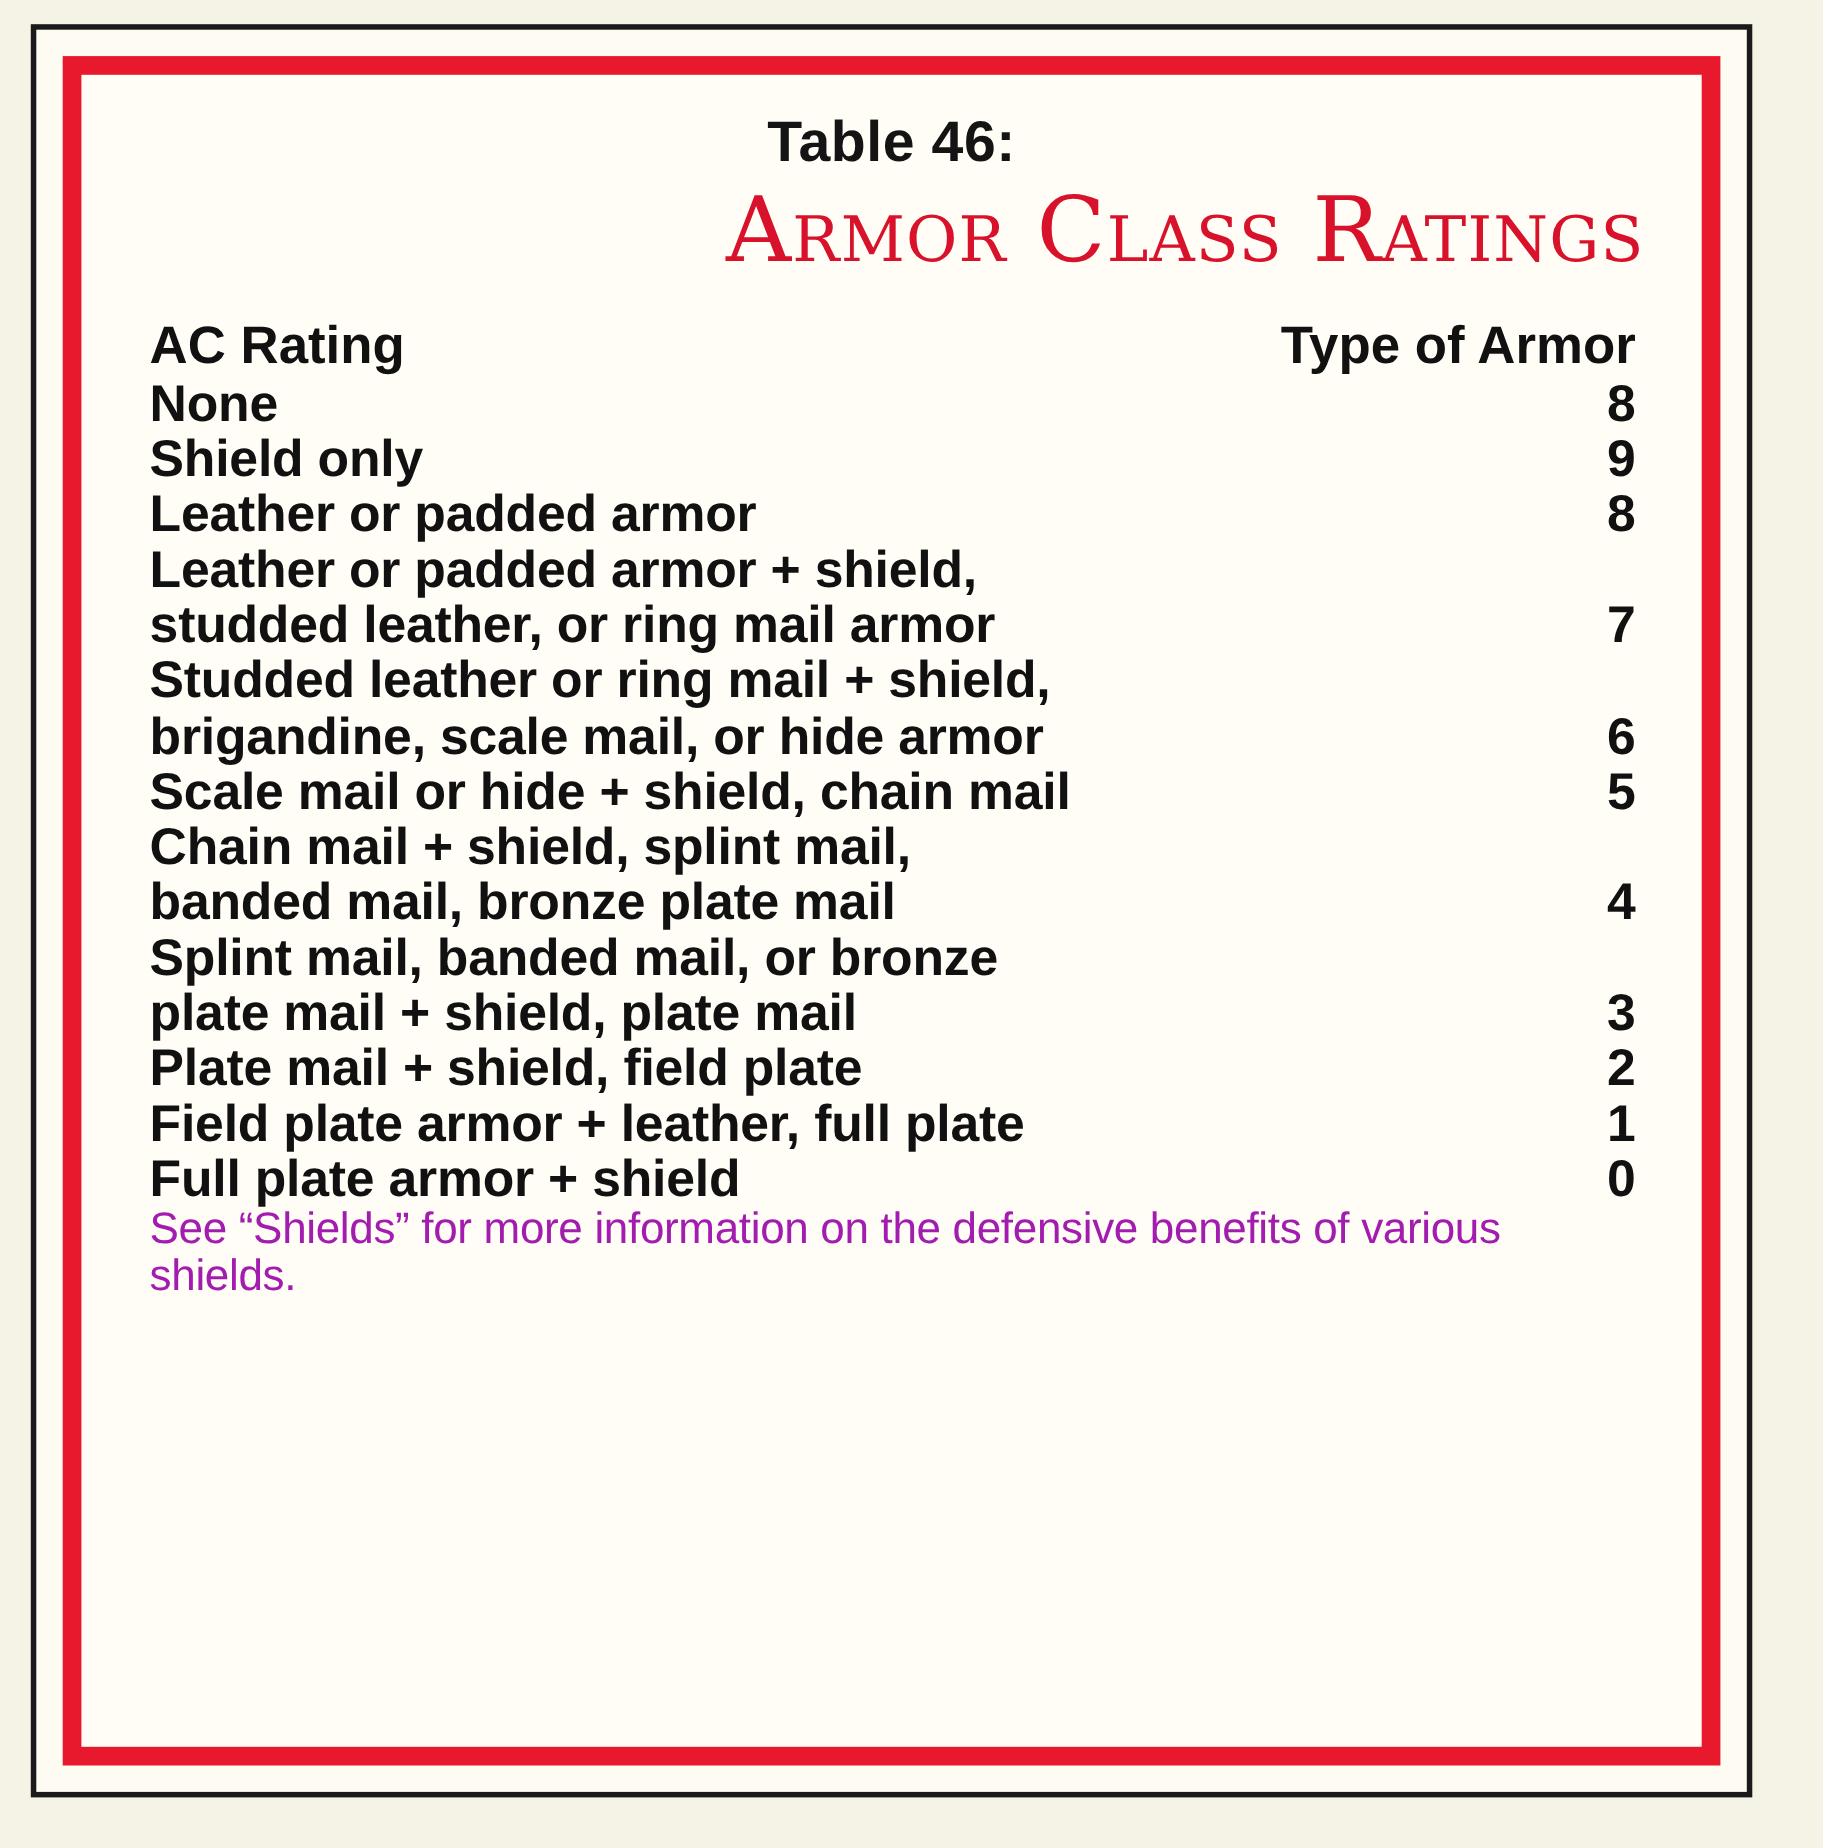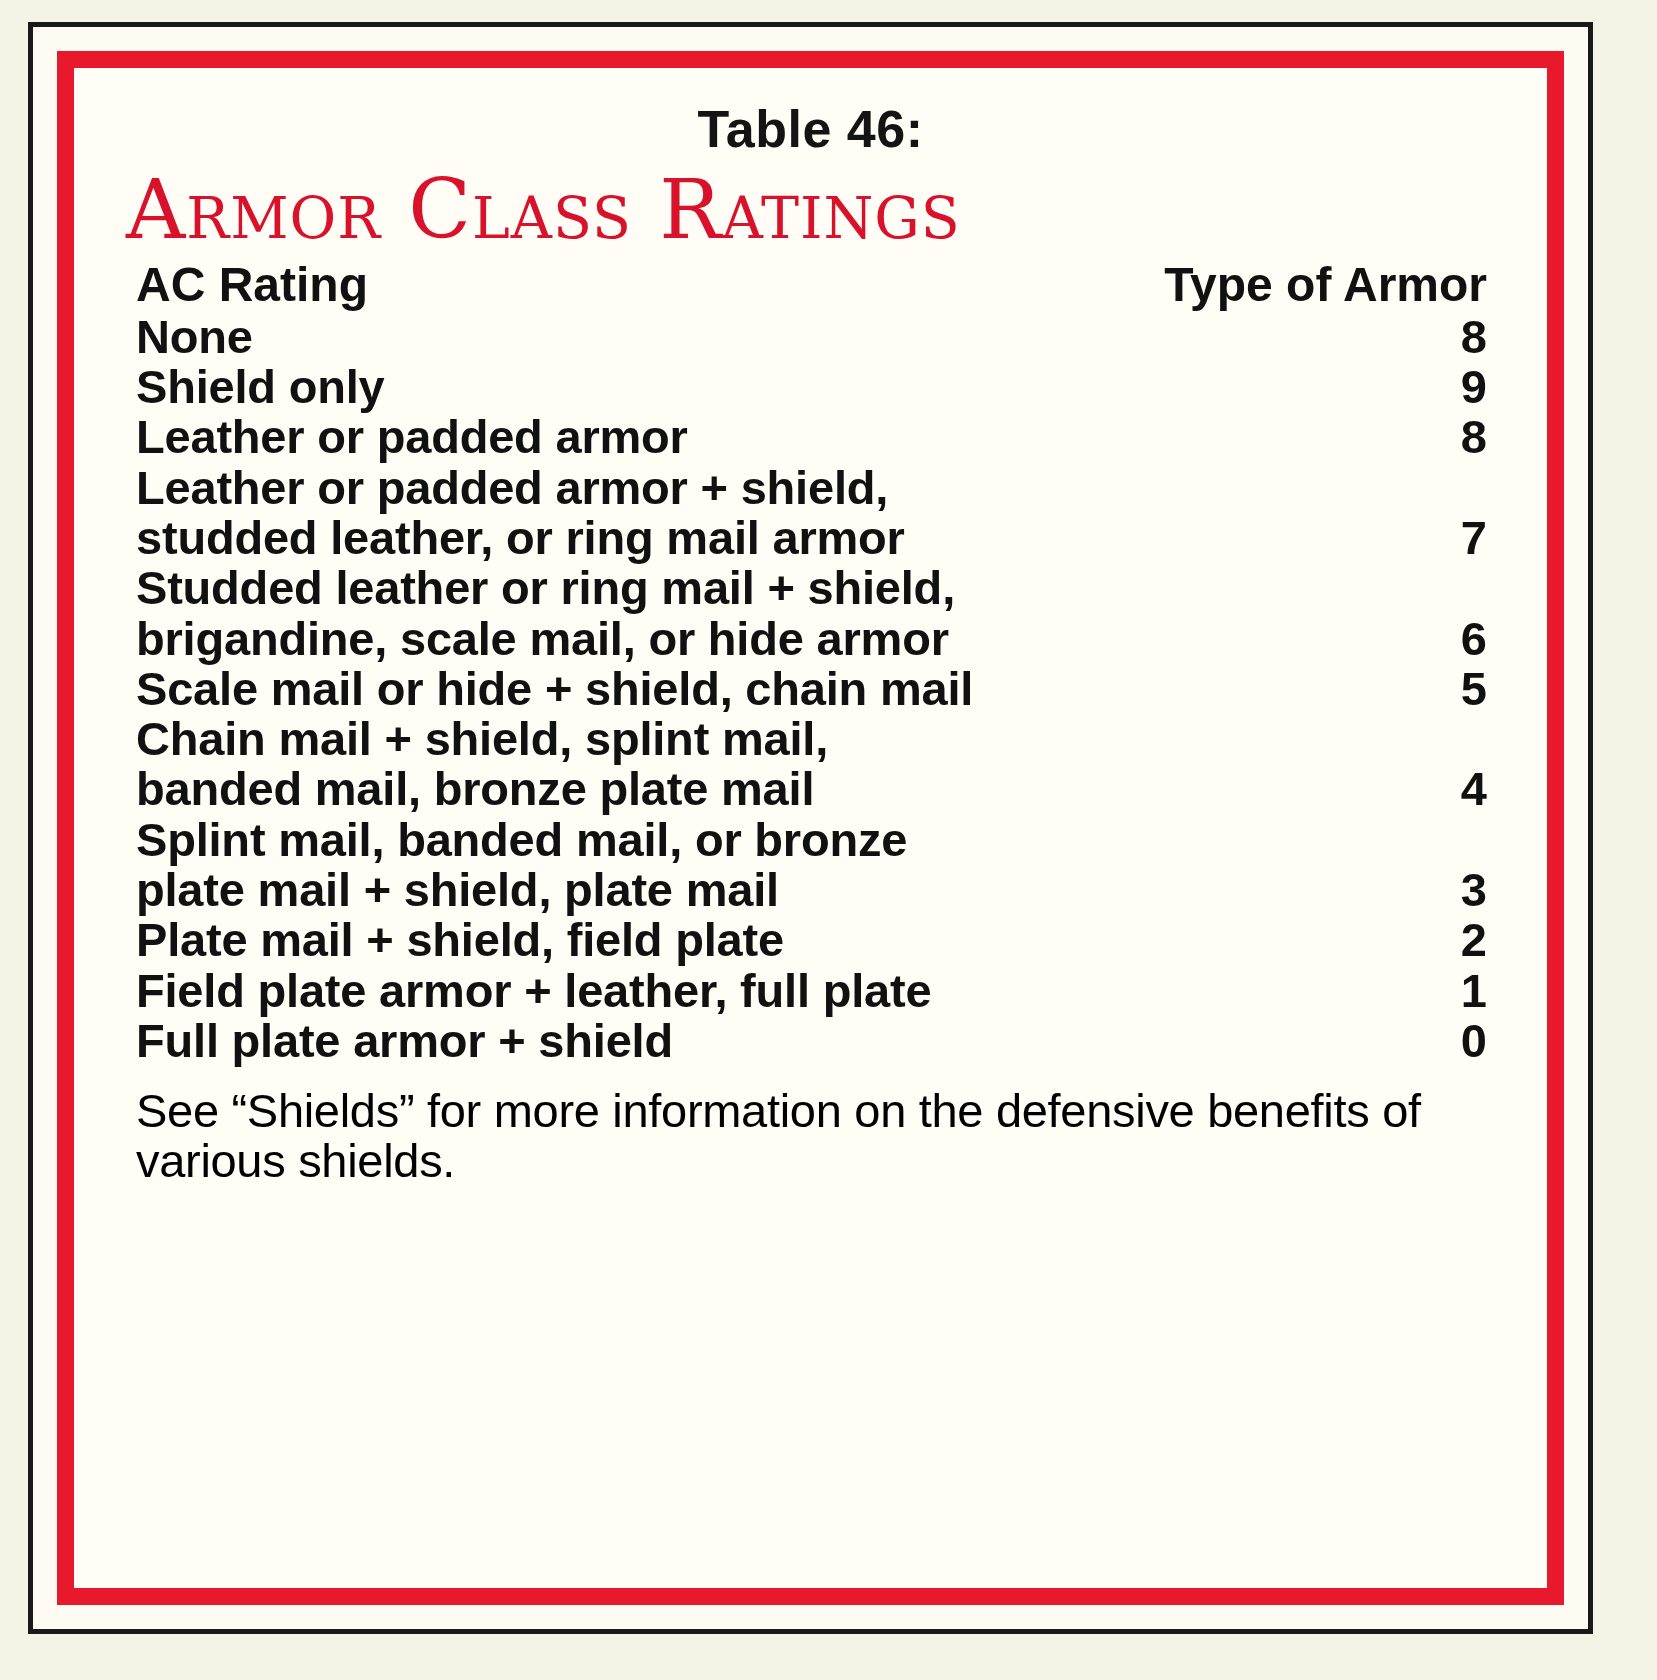--- a/index.html
+++ b/index.html
@@ -50,28 +50,28 @@
   }
   .table-number {
     text-align: center;
     font-size: 52px;
     font-weight: bold;
     color: #141414;
     letter-spacing: 0.5px;
     line-height: 1.05;
   }
   .table-title {
-    text-align: left;
+    text-align: right;
     font-family: "DejaVu Serif", serif;
     font-size: 82px;
     color: #d8122b;
     letter-spacing: 1px;
     line-height: 1.15;
     margin-top: 6px;
-    margin-bottom: 0;
+    margin-bottom: 30px;
     font-weight: normal;
     font-variant: small-caps;
   }
   .col-head {
     display: flex;
     justify-content: space-between;
     align-items: baseline;
     font-size: 48px;
     font-weight: bold;
     color: #111;
@@ -101,26 +101,25 @@
     line-height: 1.07;
     flex: 0 0 auto;
     text-align: right;
     min-width: 64px;
     align-self: flex-end;
   }
   .row.two-line .row-value {
     align-self: flex-end;
   }
   .footnote {
-    font-size: 47px;
-    color: #000000;
+    font-size: 40px;
+    color: #a21caf;
     line-height: 1.07;
     padding: 0 4px 0 10px;
     letter-spacing: -0.3px;
-    margin-top: 20px;
   }
 </style>
 </head>
 <body>
 
 <div class="page">
   <div class="outer-frame">
     <div class="red-frame">
       <div class="content">
 

